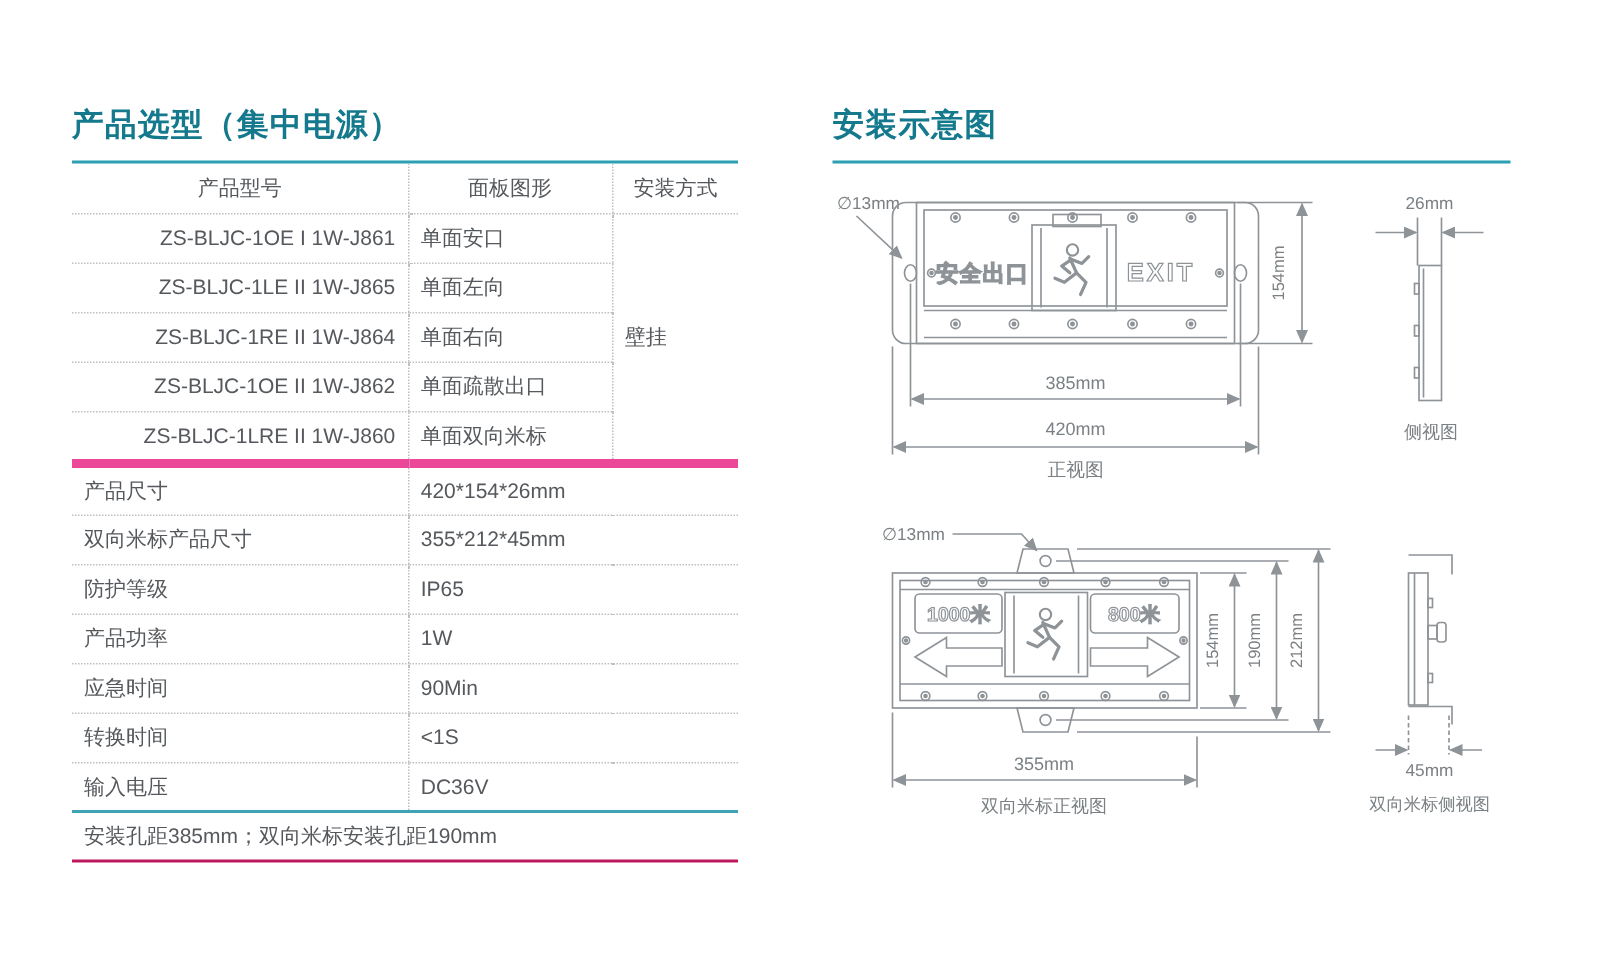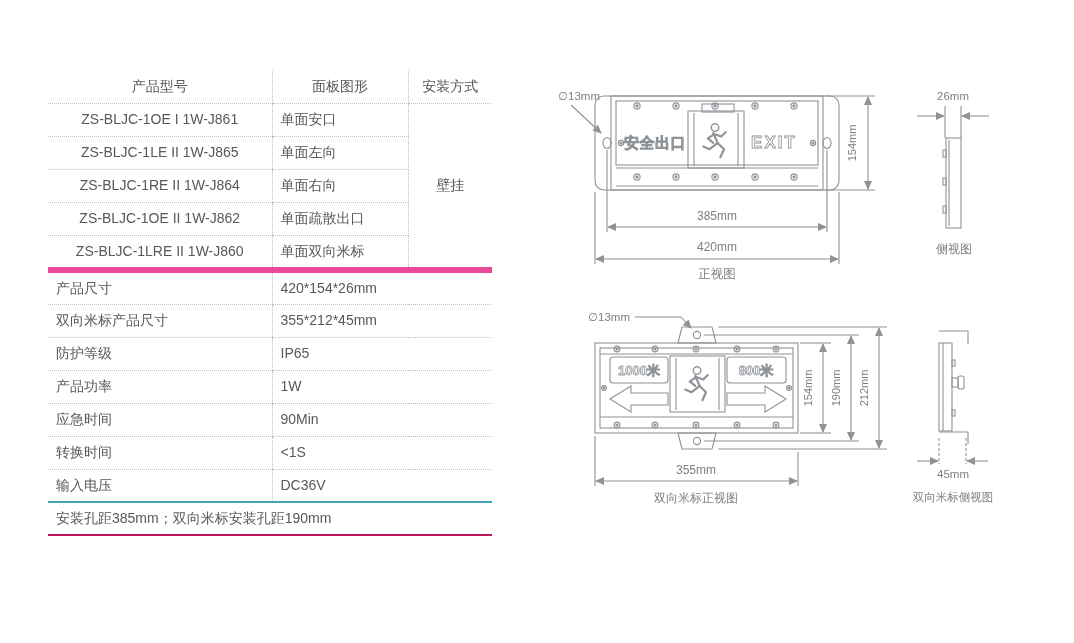--- a/index.html
+++ b/index.html
@@ -14,38 +14,39 @@
     margin:0; font-size:21px; font-weight:bold; color:#14798C;
     letter-spacing:1px; line-height:28px; padding-bottom:9px;
     border-bottom:2px solid #2BA0B4;
   }
 
   table.product { border-collapse:collapse; width:444px; table-layout:fixed; font-size:14px; color:#55585C; }
   table.product td { border-bottom:1px dotted #bfbfbf; padding:6px 8px; height:33px; vertical-align:middle; line-height:19px; }
   table.product thead td { text-align:center; color:#55585C; }
   .w1 { width:224px; } .w2 { width:136px; } .w3 { width:84px; }
   .c-div { border-left:1px dotted #bfbfbf; }
-  .model-cell { text-align:center; }
+  .model-cell { text-align:right; }
   .panel-cell { text-align:left; }
-  .install-cell { text-align:center; }
+  .install-cell { }
   tr.spec-first td { border-top:6px solid #ec4899; }
   .spec-value { padding-left:18px; }
   tr.footer-row td { border-top:2px solid #3FA3B6; border-bottom:2px solid #be185d;margin-left:28px; }
 
   svg.diagram { display:block; margin-top:10px; }
   svg.diagram text { font-family:"Liberation Sans","DejaVu Sans",sans-serif; }
   .dim-label { fill:#7B8084; stroke:none; }
   .outline-sign { fill:none; stroke:#8E9398; stroke-width:0.8; font-weight:bold; }
 </style>
 </head>
 <body>
 
 <div class="page">
 
   <div class="col-left">
+    <h2 class="section-title">产品选型（集中电源）</h2>
 
     <table class="product">
       <thead>
         <tr>
           <td class="w1">产品型号</td>
           <td class="w2 c-div">面板图形</td>
           <td class="w3 c-div">安装方式</td>
         </tr>
       </thead>
       <tbody>
@@ -101,20 +102,21 @@
         </tr>
 
         <tr class="footer-row">
           <td colspan="3">安装孔距385mm；双向米标安装孔距190mm</td>
         </tr>
       </tbody>
     </table>
   </div>
 
   <div class="col-right">
+    <h2 class="section-title">安装示意图</h2>
 
     <svg class="diagram" width="452" height="440" viewBox="0 0 452 440">
       <defs>
         <marker id="mE" markerWidth="9" markerHeight="8" refX="8" refY="4" orient="auto" markerUnits="userSpaceOnUse">
           <path d="M0,0 L9,4 L0,8 z" fill="#8E9398"></path>
         </marker>
         <marker id="mS" markerWidth="9" markerHeight="8" refX="1" refY="4" orient="auto" markerUnits="userSpaceOnUse">
           <path d="M9,0 L0,4 L9,8 z" fill="#8E9398"></path>
         </marker>
         <g id="runman" fill="none" stroke="#8E9398" stroke-width="2.4" stroke-linecap="round" stroke-linejoin="round">

